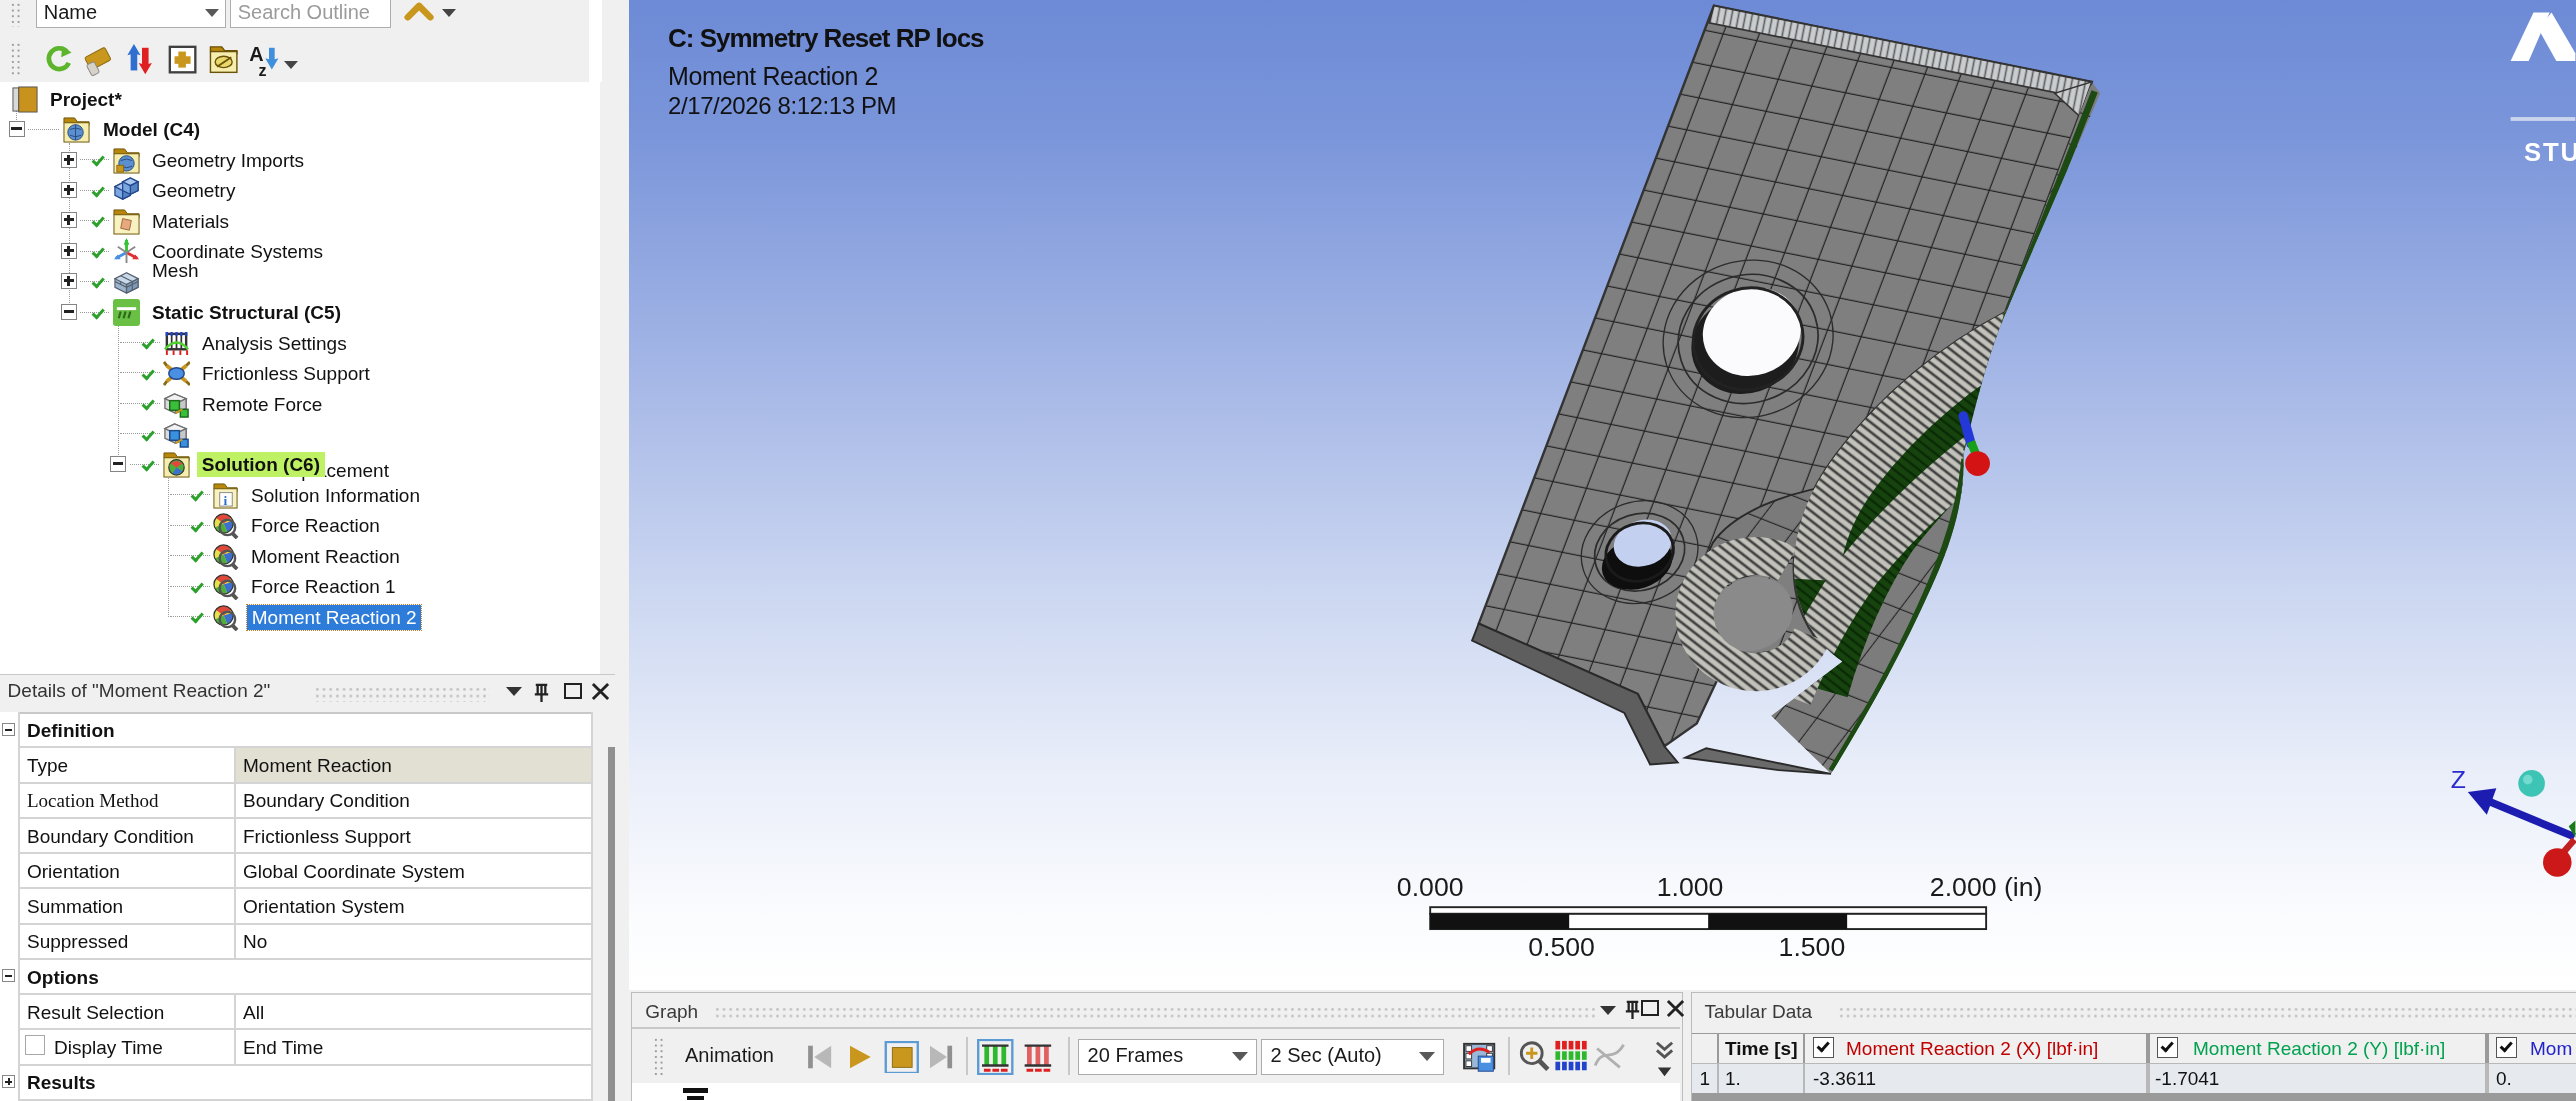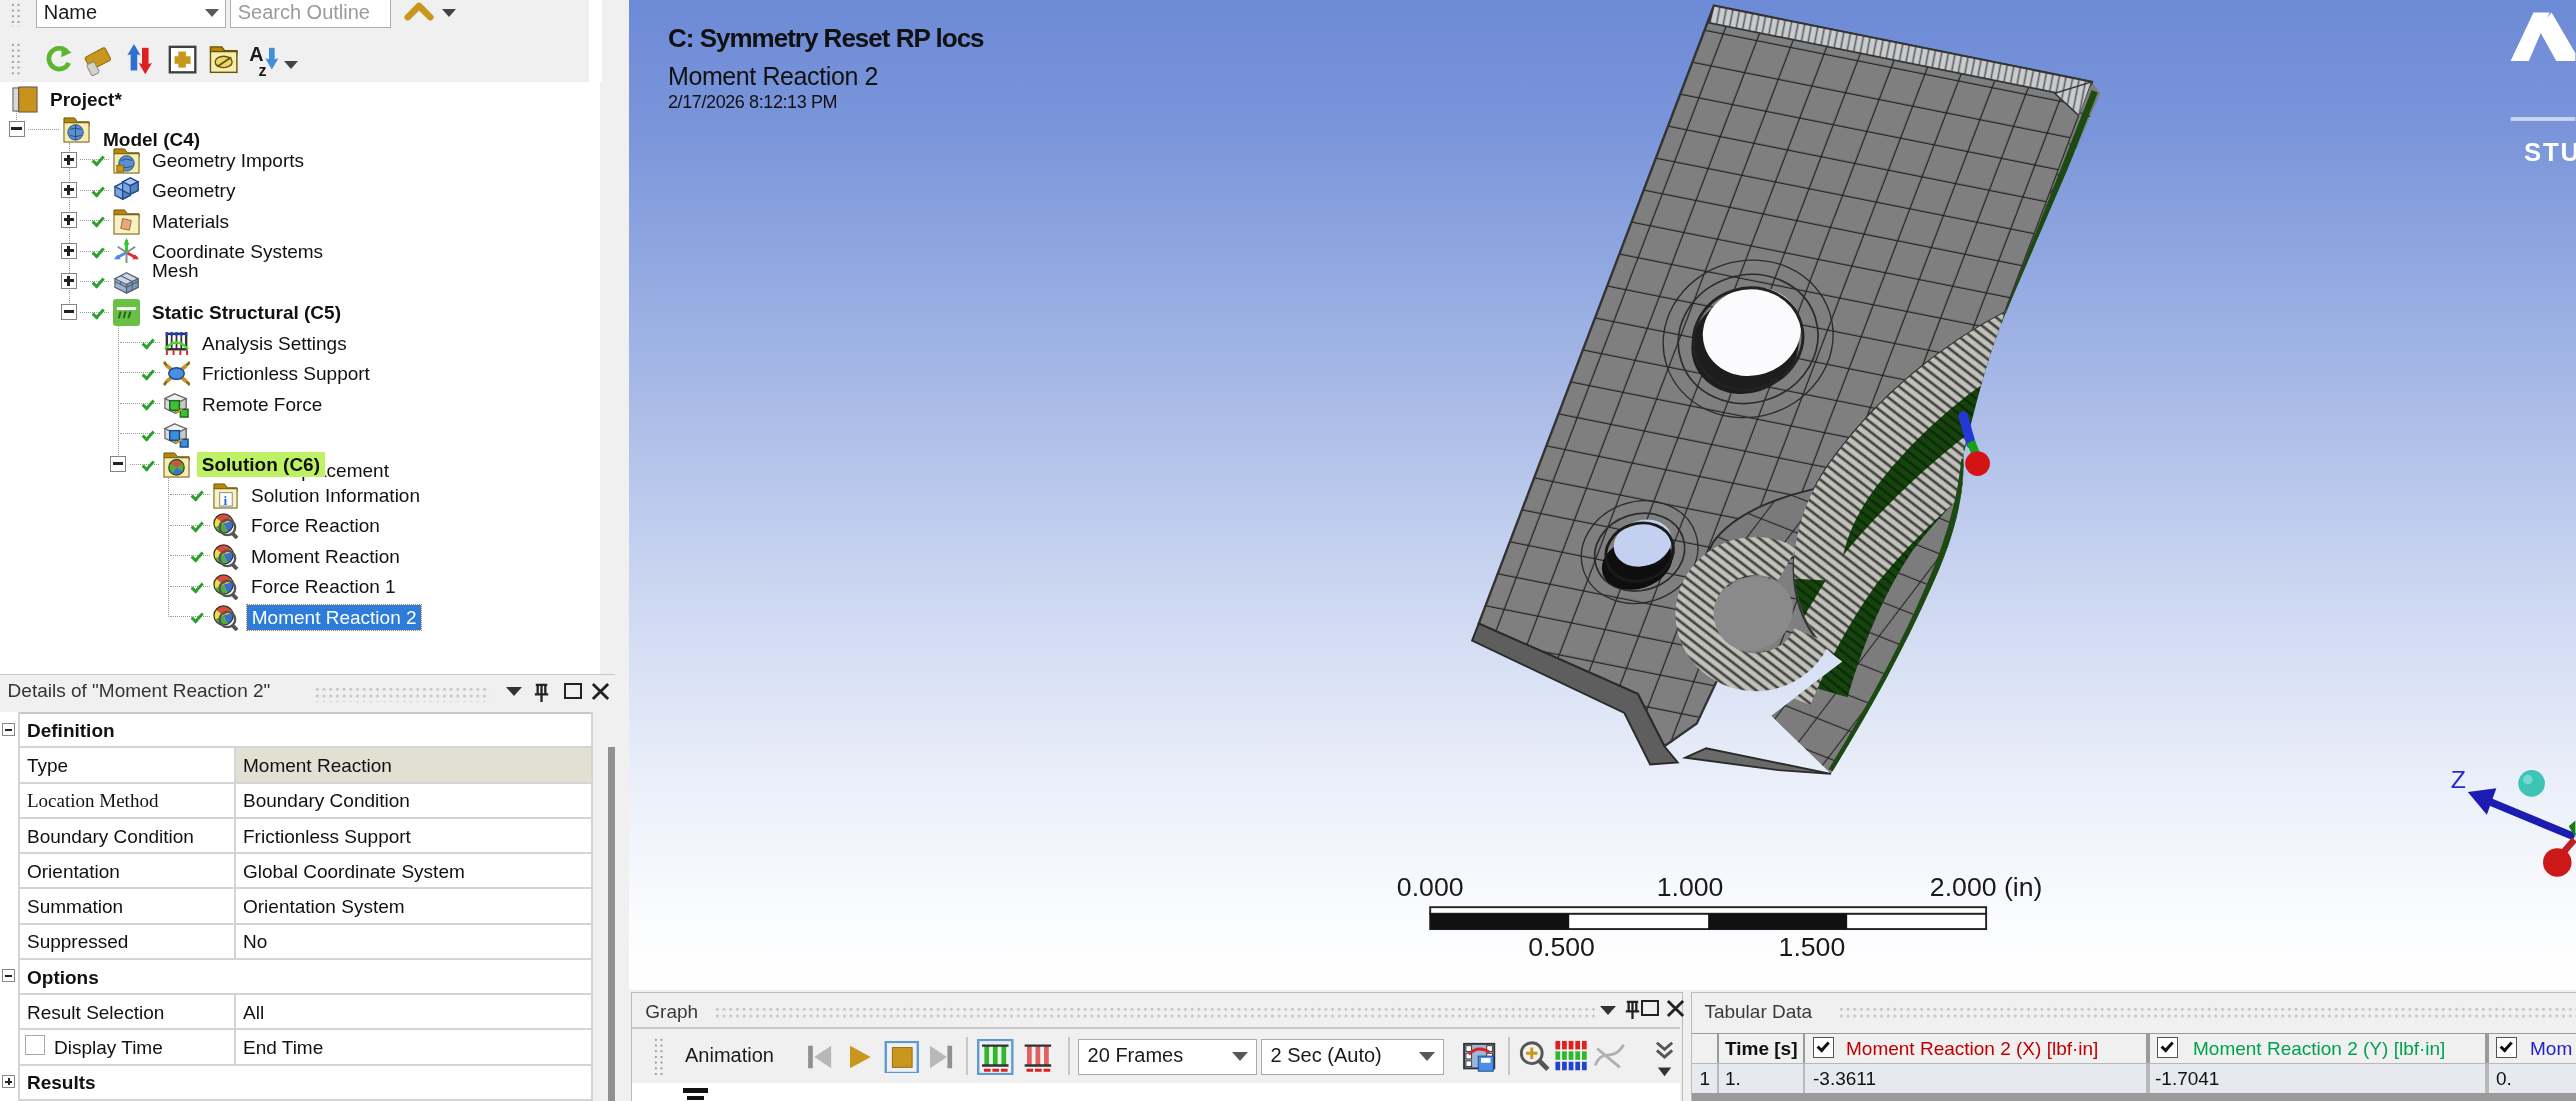--- a/index.html
+++ b/index.html
@@ -16,21 +16,21 @@
   .trtxt { position:absolute; font-size:19px; color:#111; white-space:nowrap; line-height:25px; }
   .b { font-weight:bold; }
 </style>
 </head>
 <body>
 <div id="stage">
 
   <div class="abs" id="viewport" style="left:629px; top:0; width:1947px; height:990px; background:linear-gradient(180deg,#6d8ad6 0%, #7b96da 14%, #a5b7e6 38%, #ccd7f1 60%, #e9eef9 78%, #fbfcfe 93%, #ffffff 100%);">
     <div class="abs" style="left:39px; top:23px; font-size:26px; font-weight:bold; letter-spacing:-1px; color:#111;">C: Symmetry Reset RP locs</div>
     <div class="abs" style="left:39px; top:62px; font-size:25px; letter-spacing:-0.4px; color:#111;">Moment Reaction 2</div>
-    <div class="abs" style="left:39px; top:92px; font-size:18px; letter-spacing:-0.4px; color:#111;">2/17/2026 8:12:13 PM</div>
+    <div class="abs" style="left:39px; top:92px; font-size:24px; letter-spacing:-0.4px; color:#111;">2/17/2026 8:12:13 PM</div>
     <svg class="abs" style="left:0;top:0;" width="1947" height="990" viewBox="661 0 2044 1040" id="vpsvg">
       <defs>
         <pattern id="mq" width="36" height="36" patternUnits="userSpaceOnUse" patternTransform="matrix(0.981,0.196,-0.355,0.933,0,0)">
           <path d="M36 0 L36 36 M0 36 L36 36" stroke="#222" stroke-width="2.6" fill="none"></path>
         </pattern>
         <pattern id="mq2" width="36" height="36" patternUnits="userSpaceOnUse" patternTransform="matrix(0.93,0.368,-0.605,0.796,0,0)">
           <path d="M36 0 L36 36 M0 36 L36 36" stroke="#262626" stroke-width="2.4" fill="none"></path>
         </pattern>
         <pattern id="str" width="8" height="8" patternUnits="userSpaceOnUse" patternTransform="rotate(38)">
           <rect width="8" height="8" fill="#c2c2bb"></rect>
@@ -407,21 +407,21 @@
         <circle cx="12" cy="12" r="10" fill="#e8e04a"></circle>
         <path d="M4 6 A10 10 0 0 1 20 6 L12 12 Z" fill="#e0493a"></path>
         <path d="M22 9 A10 10 0 0 1 16 21 L12 12 Z" fill="#3b6fd0"></path>
         <path d="M16 21 A10 10 0 0 1 3 16 L12 12 Z" fill="#4fae3a"></path>
         <circle cx="12" cy="12" r="10" fill="none" stroke="#333" stroke-width="1.3"></circle>
         <circle cx="16" cy="16" r="8" fill="none" stroke="#555" stroke-width="2.5"></circle>
         <path d="M21 22 L26 27" stroke="#555" stroke-width="4"></path>
       </svg>
 
     <div class="trtxt b" style="left:50px; top:4.8px;">Project*</div>
-    <div class="trtxt b" style="left:103px; top:45px;">Model (C4)</div>
+    <div class="trtxt b" style="left:103px; top:35px;">Model (C4)</div>
     <div class="trtxt" style="left:152px; top:66px;">Geometry Imports</div>
     <div class="trtxt" style="left:152px; top:96px;">Geometry</div>
     <div class="trtxt" style="left:152px; top:127px;">Materials</div>
     <div class="trtxt" style="left:152px; top:157px;">Coordinate Systems</div>
     <div class="trtxt" style="left:152px; top:176px;">Mesh</div>
     <div class="trtxt b" style="left:152px; top:218px;">Static Structural (C5)</div>
     <div class="trtxt" style="left:202px; top:249px;">Analysis Settings</div>
     <div class="trtxt" style="left:202px; top:279px;">Frictionless Support</div>
     <div class="trtxt" style="left:202px; top:310px;">Remote Force</div>
     <div class="trtxt" style="left:202px; top:340px;margin-top:36px;">Remote Displacement</div>

